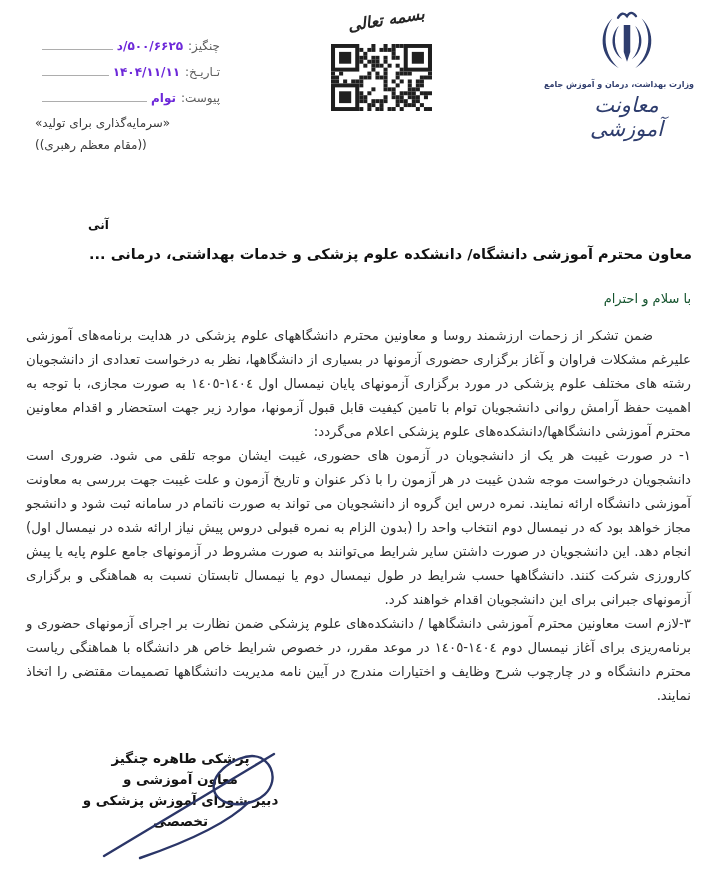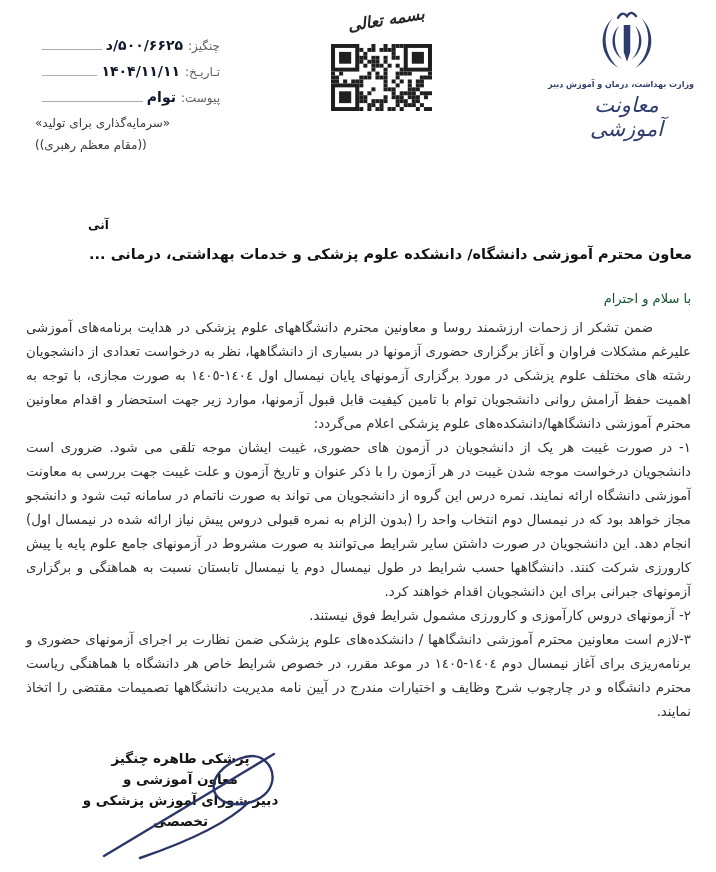--- a/index.html
+++ b/index.html
@@ -10,21 +10,21 @@
     background:#ffffff;
     font-family:"DejaVu Sans",sans-serif;
     color:#2b2b2b;
     overflow:hidden;
     direction:rtl;
   }
   
   .hdr-fields{position:absolute;left:42px;top:27px;width:178px;}
   .hdr-row{display:flex;align-items:flex-end;height:26px;font-size:12px;}
   .hdr-label{color:#5f5f5f;white-space:nowrap;margin-left:5px;}
-  .hdr-value{font-weight:bold;color:#0f172a;font-size:14px;white-space:nowrap;}
+  .hdr-value{font-weight:bold;color:#6d28d9;font-size:12px;white-space:nowrap;}
   .hdr-line{flex:1;border-bottom:1px solid #adadad;height:1px;margin-bottom:3px;margin-right:4px;}
   
   .slogan{position:absolute;left:35px;top:112px;width:165px;text-align:left;
           font-size:12px;color:#3a3a3a;line-height:22px;}
   
   .besmele{position:absolute;left:334px;top:10px;width:104px;text-align:center;
            font-size:16px;font-weight:bold;font-style:oblique;color:#262626;
            transform:rotate(-9deg);letter-spacing:-0.5px;}
   .qr{position:absolute;left:331px;top:44px;width:101px;height:67px;background:#fff;}
   .qr svg{display:block;width:101px;height:67px;}
@@ -32,21 +32,21 @@
   .emblem-block{position:absolute;right:22px;top:8px;width:135px;text-align:center;color:#2e3d6e;}
   .emblem-block svg{display:block;margin:0 auto;}
   .ministry{font-size:8px;font-weight:bold;white-space:nowrap;margin-top:2px;
             transform:scaleY(1.05);color:#33406f;}
   .department{font-size:21px;font-weight:normal;font-style:oblique;margin-top:4px;color:#2e3d6e;}
   
   .priority{position:absolute;left:88px;top:218px;font-size:12px;font-weight:bold;color:#111;}
   .recipients{position:absolute;right:24px;left:26px;top:240px;line-height:28px;}
   .recipients div{font-weight:bold;font-size:14.5px;color:#121212;}
   .salutation{position:absolute;right:25px;top:291px;font-size:13px;color:#14532d;text-align:right;}
-  .paragraphs{position:absolute;right:25px;left:26px;top:316px;
+  .paragraphs{position:absolute;right:25px;left:26px;top:324px;
               font-size:13.3px;line-height:24px;text-align:justify;color:#2f2f2f;}
   .paragraphs p{margin:0;padding:0;}
   .paragraphs p.indent{text-indent:38px;}
   
   .sig-block{position:absolute;left:68px;top:748px;width:225px;text-align:center;
              font-size:13.5px;font-weight:bold;line-height:21px;color:#141414;}
   .sig-ink{position:absolute;left:78px;top:736px;pointer-events:none;}
 </style>
 </head>
 <body>
@@ -229,36 +229,35 @@
         <path d="M46 21 H54 V54 L50 66 L46 54 Z"></path>
         <path d="M40 22 C29 32 29 52 44 63 C33 51 33 32 40 22 Z"></path>
         <path d="M32 13 C15 28 15 60 40 74 C20 57 20 28 32 13 Z"></path>
         <g transform="translate(100,0) scale(-1,1)">
           <path d="M40 22 C29 32 29 52 44 63 C33 51 33 32 40 22 Z"></path>
           <path d="M32 13 C15 28 15 60 40 74 C20 57 20 28 32 13 Z"></path>
         </g>
       </g>
       <path d="M39 12 q5 -9 11 -2 q5 -8 11 0" fill="none" stroke="#2e3d6e" stroke-width="3" stroke-linecap="round"></path>
     </svg>
-    <div class="ministry">وزارت بهداشت، درمان و آموزش دبیر</div>
+    <div class="ministry">وزارت بهداشت، درمان و آموزش جامع</div>
     <div class="department">معاونت آموزشی</div>
   </div>
 
   <div class="priority">آنی</div>
 
   <div class="recipients">
     <div>معاون محترم آموزشی دانشگاه/ دانشکده علوم پزشکی و خدمات بهداشتی، درمانی ...</div>
   </div>
 
   <div class="salutation">با سلام و احترام</div>
 
   <div class="paragraphs">
     <p class="indent">ضمن تشکر از زحمات ارزشمند روسا و معاونین محترم دانشگاههای علوم پزشکی در هدایت برنامه‌های آموزشی علیرغم مشکلات فراوان و آغاز برگزاری حضوری آزمونها در بسیاری از دانشگاهها، نظر به درخواست تعدادی از دانشجویان رشته های مختلف علوم پزشکی در مورد برگزاری آزمونهای پایان نیمسال اول ١٤٠٤-١٤٠٥ به صورت مجازی، با توجه به اهمیت حفظ آرامش روانی دانشجویان توام با تامین کیفیت قابل قبول آزمونها، موارد زیر جهت استحضار و اقدام معاونین محترم آموزشی دانشگاهها/دانشکده‌های علوم پزشکی اعلام می‌گردد:</p>
     <p>۱- در صورت غیبت هر یک از دانشجویان در آزمون های حضوری، غیبت ایشان موجه تلقی می شود. ضروری است دانشجویان درخواست موجه شدن غیبت در هر آزمون را با ذکر عنوان و تاریخ آزمون و علت غیبت جهت بررسی به معاونت آموزشی دانشگاه ارائه نمایند. نمره درس این گروه از دانشجویان می تواند به صورت ناتمام در سامانه ثبت شود و دانشجو مجاز خواهد بود که در نیمسال دوم انتخاب واحد را (بدون الزام به نمره قبولی دروس پیش نیاز ارائه شده در نیمسال اول) انجام دهد. این دانشجویان در صورت داشتن سایر شرایط می‌توانند به صورت مشروط در آزمونهای جامع علوم پایه یا پیش کارورزی شرکت کنند. دانشگاهها حسب شرایط در طول نیمسال دوم یا نیمسال تابستان نسبت به هماهنگی و برگزاری آزمونهای جبرانی برای این دانشجویان اقدام خواهند کرد.</p>
-    <p>۲- آزمونهای دروس کارآموزی و کارورزی مشمول شرایط فوق نیستند.</p>
     <p>۳-لازم است معاونین محترم آموزشی دانشگاهها / دانشکده‌های علوم پزشکی ضمن نظارت بر اجرای آزمونهای حضوری و برنامه‌ریزی برای آغاز نیمسال دوم ١٤٠٤-١٤٠٥ در موعد مقرر، در خصوص شرایط خاص هر دانشگاه با هماهنگی ریاست محترم دانشگاه و در چارچوب شرح وظایف و اختیارات مندرج در آیین نامه مدیریت دانشگاهها تصمیمات مقتضی را اتخاذ نمایند.</p>
   </div>
 
   <div class="sig-block">
     <div>پزشکی طاهره چنگیز</div>
     <div>معاون آموزشی و</div>
     <div>دبیر شورای آموزش پزشکی و تخصصی</div>
   </div>
 
   <svg class="sig-ink" width="240" height="132" viewBox="0 0 240 132">

